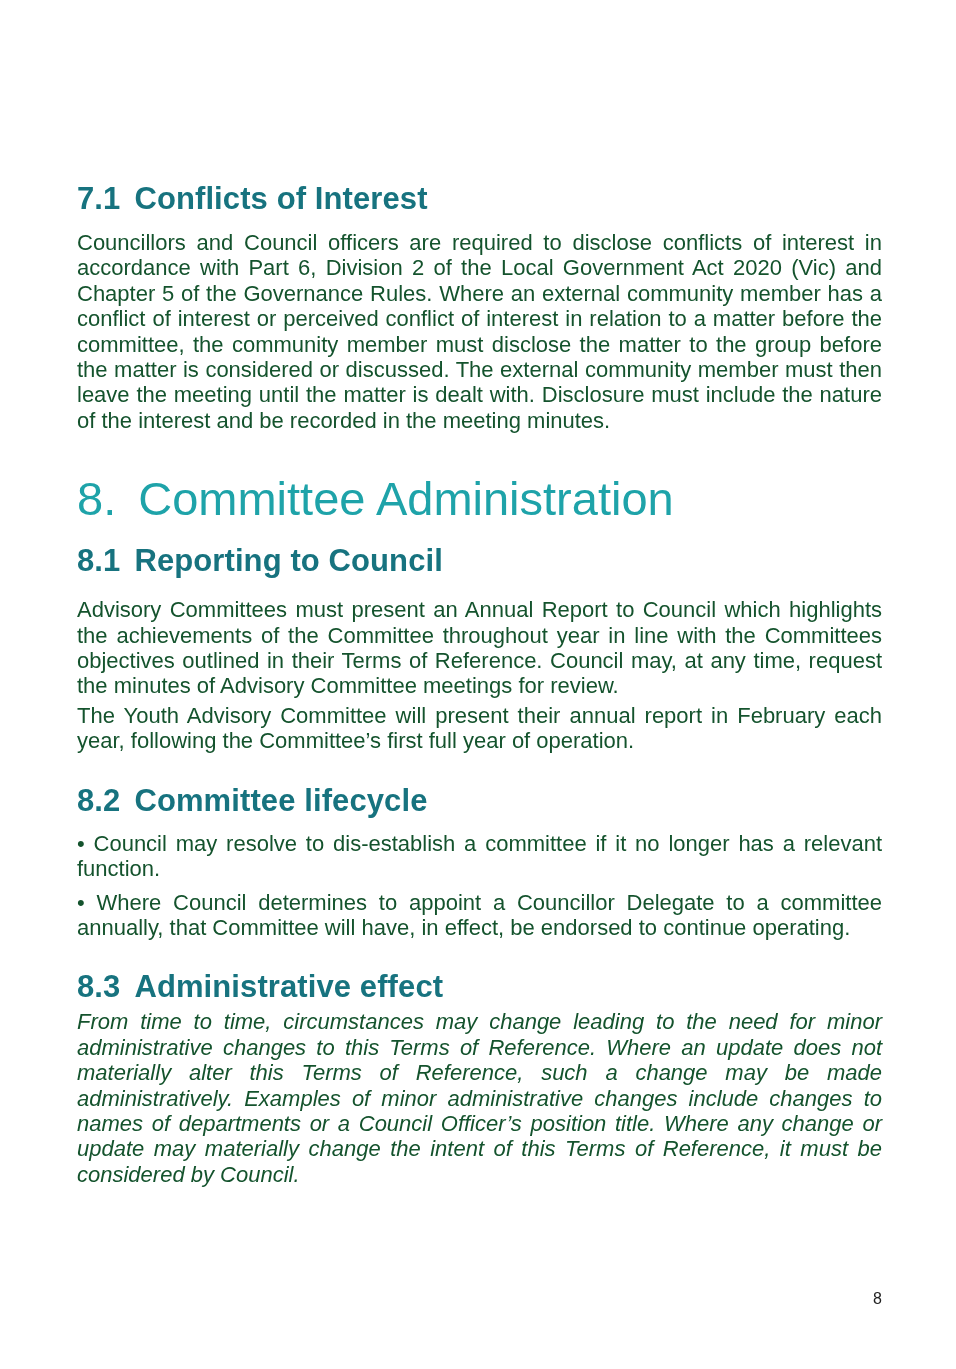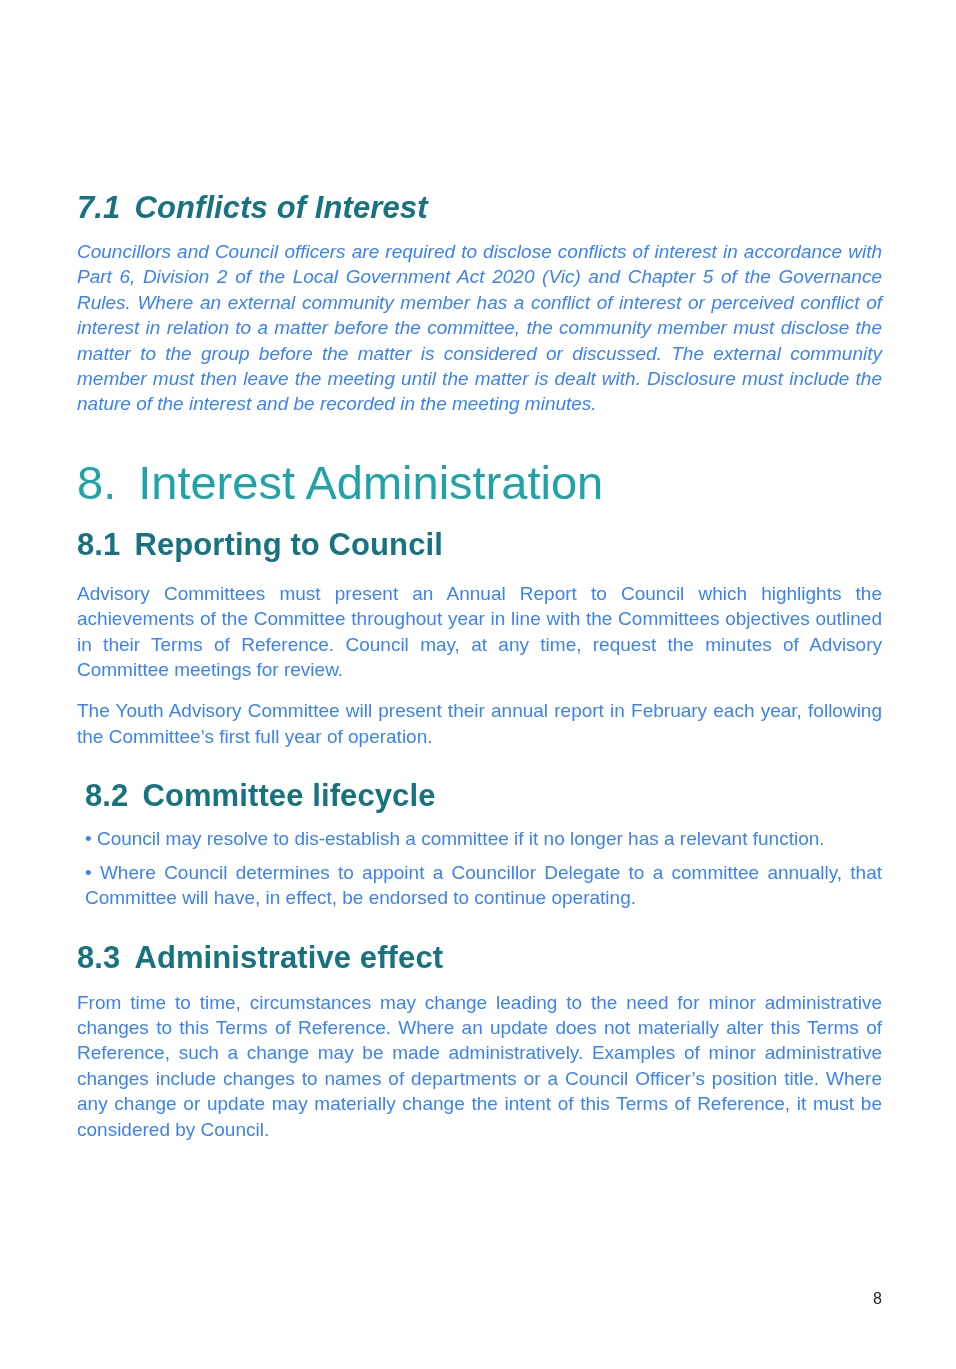--- a/index.html
+++ b/index.html
@@ -4,47 +4,47 @@
   <style>
     html, body { margin: 0; padding: 0; background: #ffffff; }
     body { width: 956px; height: 1369px; position: relative; overflow: hidden; font-family: "Liberation Sans", sans-serif; color: #111111; }
     .page { position: absolute; left: 0; top: 0; width: 956px; height: 1369px; background: #ffffff; }
     .content { position: absolute; left: 77px; top: 171px; width: 805px; }
     h1, h2 { margin: 0; font-weight: bold; }
     .h2 { font-size: 31px; line-height: 40px; color: #17737f; font-weight: bold; letter-spacing: 0.1px; }
     .h2 .num { display: inline-block; margin-right: 14px; }
     .h1 { font-size: 47px; line-height: 56px; color: #1ea3a9; font-weight: normal; }
     .h1 .num { display: inline-block; margin-right: 22px; }
-    p { margin: 0; font-size: 19px; line-height: 25.4px; text-align: justify; text-align-last: left; color: #3b82f6; }
-    .sec-71 { margin-top: 17px; font-style: italic; }
+    p { margin: 0; font-size: 22px; line-height: 25.4px; text-align: justify; text-align-last: left; color: #14532d; }
+    .sec-71 { margin-top: 8px; }
     .sec-71 p { margin-top: 11px; }
     .h1-wrap { margin-top: 38px; }
     .sec-81 { margin-top: 14px; }
     .sec-81 .p1 { margin-top: 16px; }
-    .sec-81 .p2 { margin-top: 16px; }
-    .sec-82 { margin-top: 27px; margin-left: 8px; }
+    .sec-81 .p2 { margin-top: 4px; }
+    .sec-82 { margin-top: 27px; }
     .sec-82 .bullets { margin-top: 10px; }
     .sec-82 .bullet { margin-bottom: 8px; }
     .sec-83 { margin-top: 27px; }
-    .sec-83 p { margin-top: 12px; }
+    .sec-83 p { margin-top: 2px; font-style: italic; }
     .page-number { position: absolute; right: 74px; top: 1290px; font-size: 16px; color: #222; font-family: "Liberation Sans", sans-serif; }
   </style>
 </head>
 <body>
 
 <div class="page">
   <div class="content">
 
     <section class="sec-71">
       <h2 class="h2"><span class="num">7.1</span><span>Conflicts of Interest</span></h2>
       <p>Councillors and Council officers are required to disclose conflicts of interest in accordance with Part 6, Division 2 of the Local Government Act 2020 (Vic) and Chapter 5 of the Governance Rules. Where an external community member has a conflict of interest or perceived conflict of interest in relation to a matter before the committee, the community member must disclose the matter to the group before the matter is considered or discussed. The external community member must then leave the meeting until the matter is dealt with. Disclosure must include the nature of the interest and be recorded in the meeting minutes.</p>
     </section>
 
     <div class="h1-wrap">
-      <h1 class="h1"><span class="num">8.</span><span>Interest Administration</span></h1>
+      <h1 class="h1"><span class="num">8.</span><span>Committee Administration</span></h1>
     </div>
 
     <section class="sec-81">
       <h2 class="h2"><span class="num">8.1</span><span>Reporting to Council</span></h2>
       <p class="p1">Advisory Committees must present an Annual Report to Council which highlights the achievements of the Committee throughout year in line with the Committees objectives outlined in their Terms of Reference. Council may, at any time, request the minutes of Advisory Committee meetings for review.</p>
       <p class="p2">The Youth Advisory Committee will present their annual report in February each year, following the Committee’s first full year of operation.</p>
     </section>
 
     <section class="sec-82">
       <h2 class="h2"><span class="num">8.2</span><span>Committee lifecycle</span></h2>

